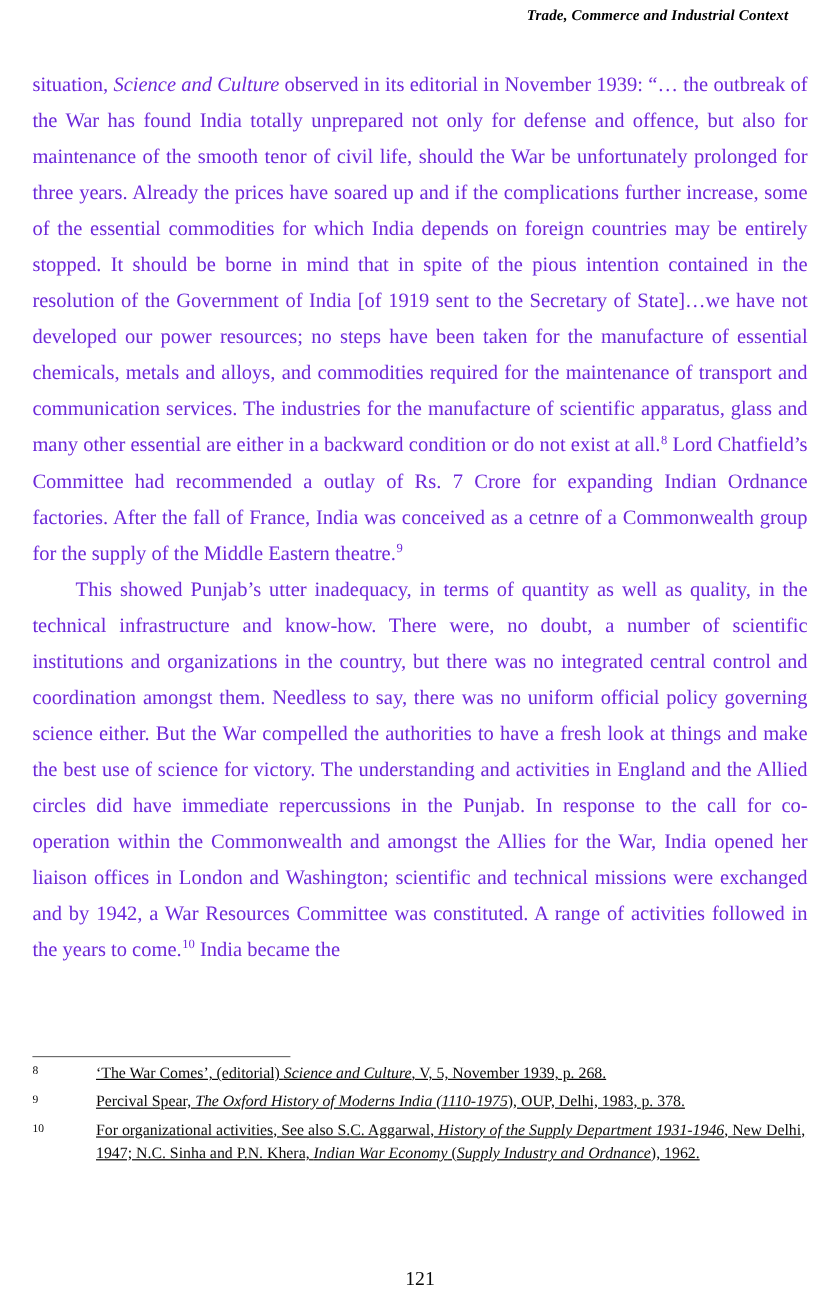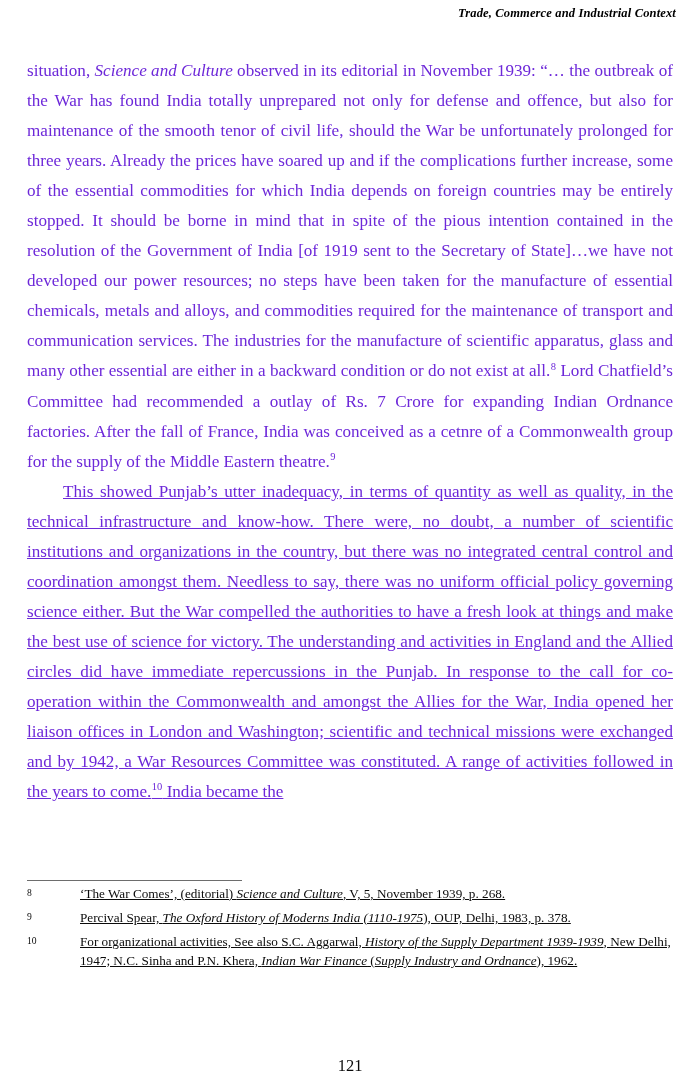--- a/index.html
+++ b/index.html
@@ -20,21 +20,21 @@
     width: 700px;
     height: 1075px;
     box-sizing: border-box;
   }
 
   
   .running-header {
     position: absolute;
     top: 6px;
     left: 27px;
-    right: 24px;
+    right: 43px;
     text-align: right;
     font-style: italic;
     font-weight: bold;
     font-size: 12.5px;
     letter-spacing: 0.15px;
     color: #000;
     font-family: "Liberation Serif", "DejaVu Serif", serif;
   }
 
   
@@ -48,21 +48,20 @@
     margin: 0;
     text-align: justify;
     text-justify: inter-word;
     font-size: 17.1px;
     line-height: 30.05px;
     color: #6d28d9;
     hyphens: none;
   }
   .para.indent {
     text-indent: 36px;
-    text-decoration: underline;
   }
   .para em, .para i {
     font-style: italic;
   }
   sup.fnref {
     font-size: 10.5px;
     vertical-align: super;
     line-height: 0;
     padding-left: 0.5px;
   }
@@ -140,19 +139,19 @@
     <div class="footnote">
       <span class="fn-marker">8</span>
       <span class="fn-text">‘The War Comes’, (editorial) <i>Science and Culture</i>, V, 5, November 1939, p. 268.</span>
     </div>
     <div class="footnote">
       <span class="fn-marker">9</span>
       <span class="fn-text">Percival Spear, <i>The Oxford History of Moderns India (1110-1975</i>), OUP, Delhi, 1983, p. 378.</span>
     </div>
     <div class="footnote">
       <span class="fn-marker">10</span>
-      <span class="fn-text">For organizational activities, See also S.C. Aggarwal, <i>History of the Supply Department 1939-1939</i>, New Delhi, 1947; N.C. Sinha and P.N. Khera, <i>Indian War Finance</i> (<i>Supply Industry and Ordnance</i>), 1962.</span>
+      <span class="fn-text">For organizational activities, See also S.C. Aggarwal, <i>History of the Supply Department 1931-1946</i>, New Delhi, 1947; N.C. Sinha and P.N. Khera, <i>Indian War Economy</i> (<i>Supply Industry and Ordnance</i>), 1962.</span>
     </div>
   </div>
 
   <div class="folio">121</div>
 
 </div>
 
 </body></html>

